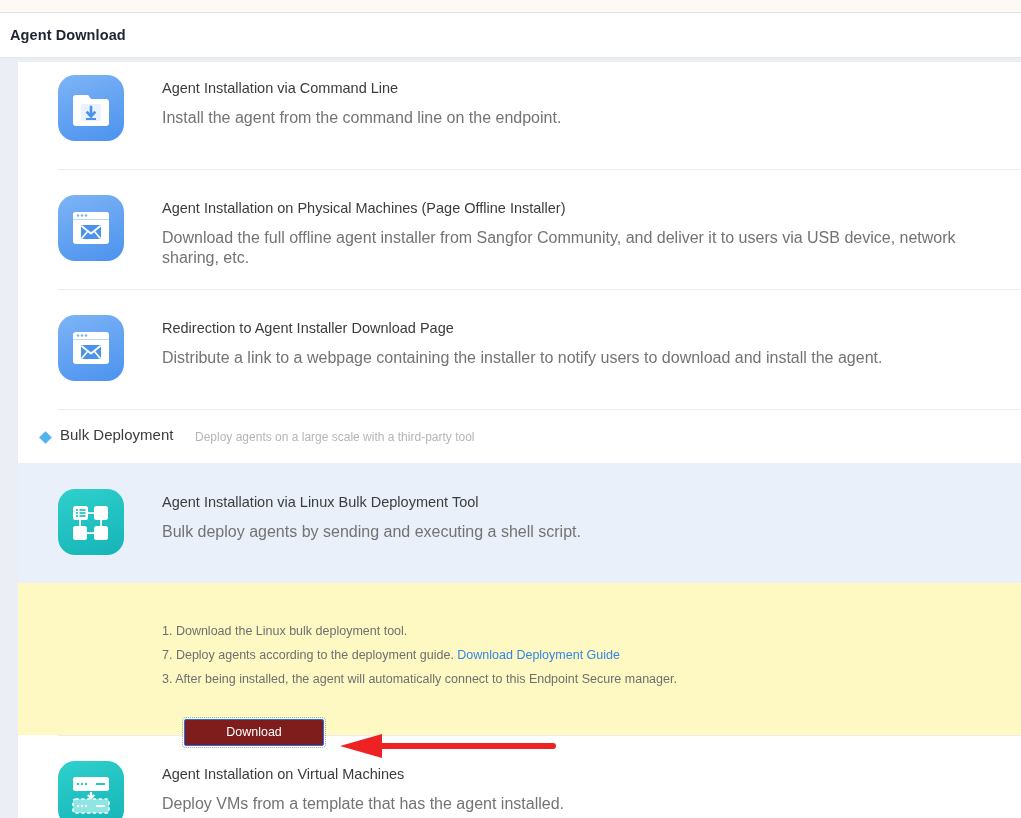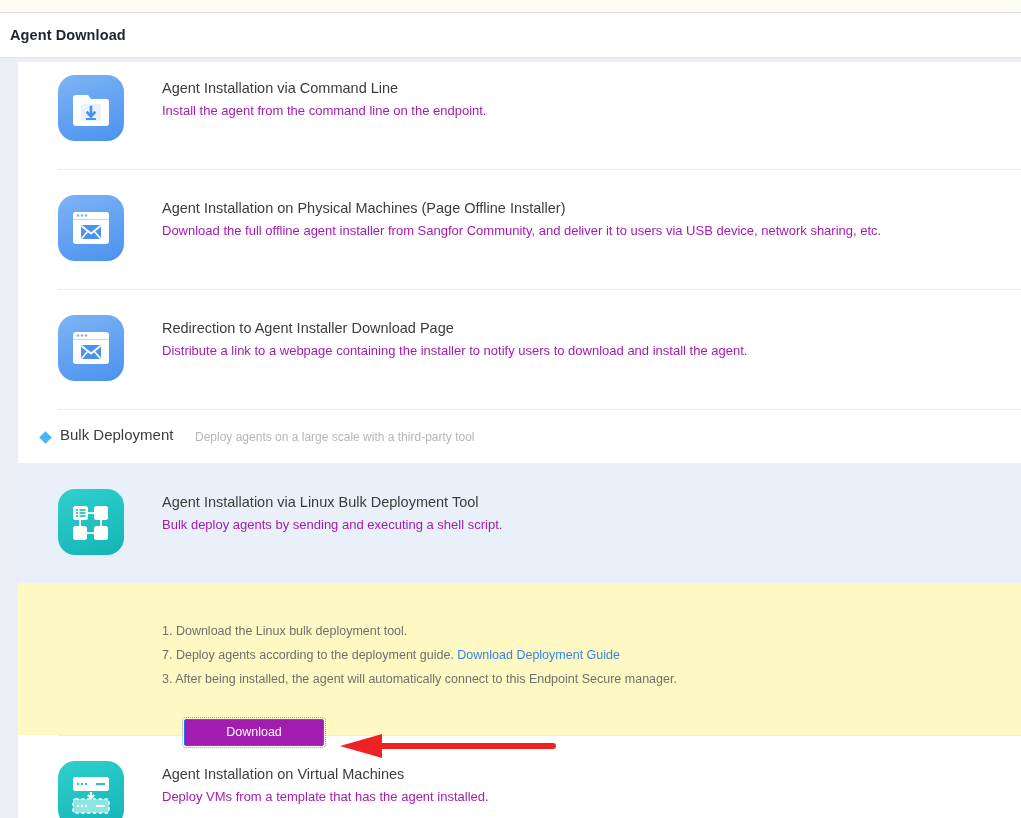--- a/index.html
+++ b/index.html
@@ -69,22 +69,22 @@
     position: absolute; left: 40px; top: 26px;
     width: 66px; height: 66px;
   }
   .row .row-text {
     position: absolute; left: 144px; top: 28px; right: 30px;
   }
   .row .row-title {
     font-size: 14.5px; color: #3c3c3c; line-height: 22px; font-weight: normal;
   }
   .row .row-desc {
-    margin-top: 2px;
-    font-size: 13px; color: #a21caf; line-height: 20px;
+    margin-top: 9px;
+    font-size: 16px; color: #737373; line-height: 20px;
   }
 
   
   .row.clipped { height: 107px; }
   .row.clipped .icon-wrap { top: 13px; }
   .row.clipped .row-text { top: 15px; }
 
   
   .app-icon {
     width: 66px; height: 66px; border-radius: 17px; position: relative;
@@ -123,21 +123,21 @@
   }
   .detail-panel .step {
     font-size: 12.5px; color: #6f6f6f; line-height: 24px; white-space: nowrap;
   }
   .detail-panel .step .guide-link {
     color: #3585e8; text-decoration: none; cursor: pointer;
   }
   .dl-button {
     position: absolute; left: 166px; top: 657px;
     width: 140px; height: 27px;
-    background: #a21caf; border: 1px solid #1f6ff2;
+    background: #7f1d1d; border: 1px solid #1f6ff2;
     border-radius: 2px;
     color: #ffffff; font-size: 12.5px;
     font-family: "Liberation Sans", sans-serif;
     cursor: pointer;
     outline: 1px dotted #9aa7b8; outline-offset: 1px;
     line-height: 25px; text-align: center;
   }
 
   
   .red-arrow { position: absolute; left: 320px; top: 672px; width: 220px; height: 24px; }

